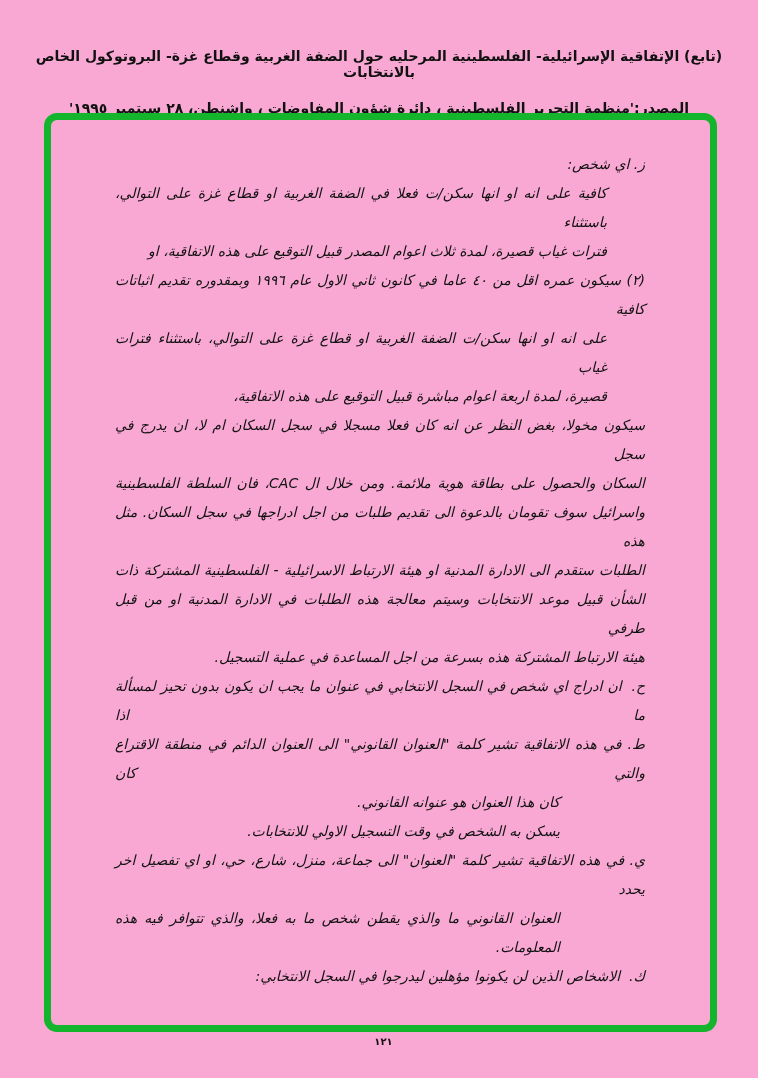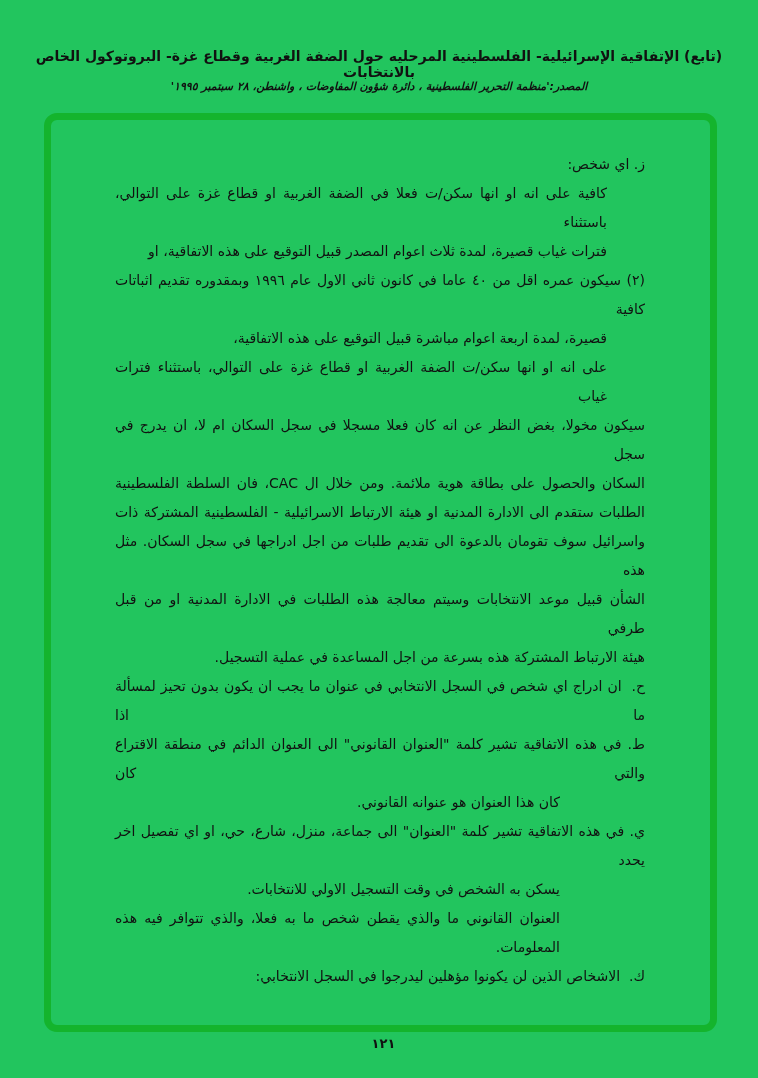--- a/index.html
+++ b/index.html
@@ -1,44 +1,44 @@
 <!DOCTYPE html>
 <html lang="ar" style="--frame-green: #14b42d;"><head>
 <meta charset="utf-8">
 <style>
   :root { --frame-green:#14b42d; --ink:#111; }
   * { margin:0; padding:0; box-sizing:border-box; }
   html,body { background:#fff; }
   .page {
-    position:relative; width:758px; height:1078px; background:#22c55e;
+    position:relative; width:758px; height:1078px; background:#f9a8d4;
     font-family:"DejaVu Sans", sans-serif; color:var(--ink); overflow:hidden;
   }
   
   .hdr { position:absolute; top:48px; left:0; right:0; text-align:center; direction:rtl; }
   .hdr-title { font-size:14px; font-weight:bold; letter-spacing:0; }
-  .hdr-source { font-size:11px; font-weight:bold; margin-top:0;font-style:italic; }
+  .hdr-source { font-size:14px; font-weight:bold; margin-top:20px; }
   
   .frame {
     position:absolute; left:44px; top:113px; width:673px; height:919px;
     border:7px solid var(--frame-green); border-radius:13px; background:transparent;
   }
   
   .content {
     position:absolute; left:115px; right:113px; top:150px;
-    direction:rtl; font-size:14px; line-height:29px; text-align:justify;
+    direction:rtl; font-size:14px; line-height:29px; text-align:justify;font-style:italic;
   }
   .ln { text-align:justify; text-align-last:justify; }
   .ln.last { text-align-last:right; }
   .h40 { padding-right:38px; }
   .h85 { padding-right:85px; }
   .sub { padding-right:45px; }
   
   .pageno {
     position:absolute; top:1036px; left:0; right:0; text-align:center;
-    font-size:13px; font-weight:bold; letter-spacing:9px; padding-left:9px;
+    font-size:10px; font-weight:bold; letter-spacing:9px; padding-left:9px;
   }
 </style>
 </head>
 <body>
 
 <div class="page">
 
   <div class="hdr">
     <div class="hdr-title">(تابع) الإتفاقية الإسرائيلية- الفلسطينية المرحليه حول الضفة الغربية وقطاع غزة- البروتوكول الخاص بالانتخابات</div>
     <div class="hdr-source">المصدر:'منظمة التحرير الفلسطينية ، دائرة شؤون المفاوضات ، واشنطن، ٢٨ سبتمبر ١٩٩٥'</div>
@@ -46,37 +46,37 @@
 
   <div class="frame"></div>
 
   <div class="content">
     <div class="ln last">ز. اي شخص:</div>
 
     <div class="ln h40">كافية على انه او انها سكن/ت فعلا في الضفة الغربية او قطاع غزة على التوالي، باستثناء</div>
     <div class="ln h40 last">فترات غياب قصيرة، لمدة ثلاث اعوام المصدر قبيل التوقيع على هذه الاتفاقية، او</div>
 
     <div class="ln">(٢) سيكون عمره اقل من ٤٠ عاما في كانون ثاني الاول عام ١٩٩٦ وبمقدوره تقديم اثباتات كافية</div>
+    <div class="ln h40">على انه او انها سكن/ت الضفة الغربية او قطاع غزة على التوالي، باستثناء فترات غياب</div>
     <div class="ln h40 last">قصيرة، لمدة اربعة اعوام مباشرة قبيل التوقيع على هذه الاتفاقية،</div>
-    <div class="ln h40">على انه او انها سكن/ت الضفة الغربية او قطاع غزة على التوالي، باستثناء فترات غياب</div>
 
     <div class="ln">سيكون مخولا، بغض النظر عن انه كان فعلا مسجلا في سجل السكان ام لا، ان يدرج في سجل</div>
     <div class="ln">السكان والحصول على بطاقة هوية ملائمة. ومن خلال ال CAC، فان السلطة الفلسطينية</div>
+    <div class="ln">واسرائيل سوف تقومان بالدعوة الى تقديم طلبات من اجل ادراجها في سجل السكان. مثل هذه</div>
     <div class="ln">الطلبات ستقدم الى الادارة المدنية او هيئة الارتباط الاسرائيلية - الفلسطينية المشتركة ذات</div>
-    <div class="ln">واسرائيل سوف تقومان بالدعوة الى تقديم طلبات من اجل ادراجها في سجل السكان. مثل هذه</div>
     <div class="ln">الشأن قبيل موعد الانتخابات وسيتم معالجة هذه الطلبات في الادارة المدنية او من قبل طرفي</div>
     <div class="ln last">هيئة الارتباط المشتركة هذه بسرعة من اجل المساعدة في عملية التسجيل.</div>
 
     <div class="ln">ح.&nbsp; ان ادراج اي شخص في السجل الانتخابي في عنوان ما يجب ان يكون بدون تحيز لمسألة ما اذا</div>
     <div class="ln">ط. في هذه الاتفاقية تشير كلمة "العنوان القانوني" الى العنوان الدائم في منطقة الاقتراع والتي كان</div>
 
     <div class="ln h85 last">كان هذا العنوان هو عنوانه القانوني.</div>
+    <div class="ln h85 last">يسكن به الشخص في وقت التسجيل الاولي للانتخابات.</div>
+
     <div class="ln">ي. في هذه الاتفاقية تشير كلمة "العنوان" الى جماعة، منزل، شارع، حي، او اي تفصيل اخر يحدد</div>
-
-    <div class="ln h85 last">يسكن به الشخص في وقت التسجيل الاولي للانتخابات.</div>
     <div class="ln h85 last">العنوان القانوني ما والذي يقطن شخص ما به فعلا، والذي تتوافر فيه هذه المعلومات.</div>
 
     <div class="ln last">ك.&nbsp; الاشخاص الذين لن يكونوا مؤهلين ليدرجوا في السجل الانتخابي:</div>
 
 
   </div>
 
   <div class="pageno">١٢١</div>
 
 </div>

